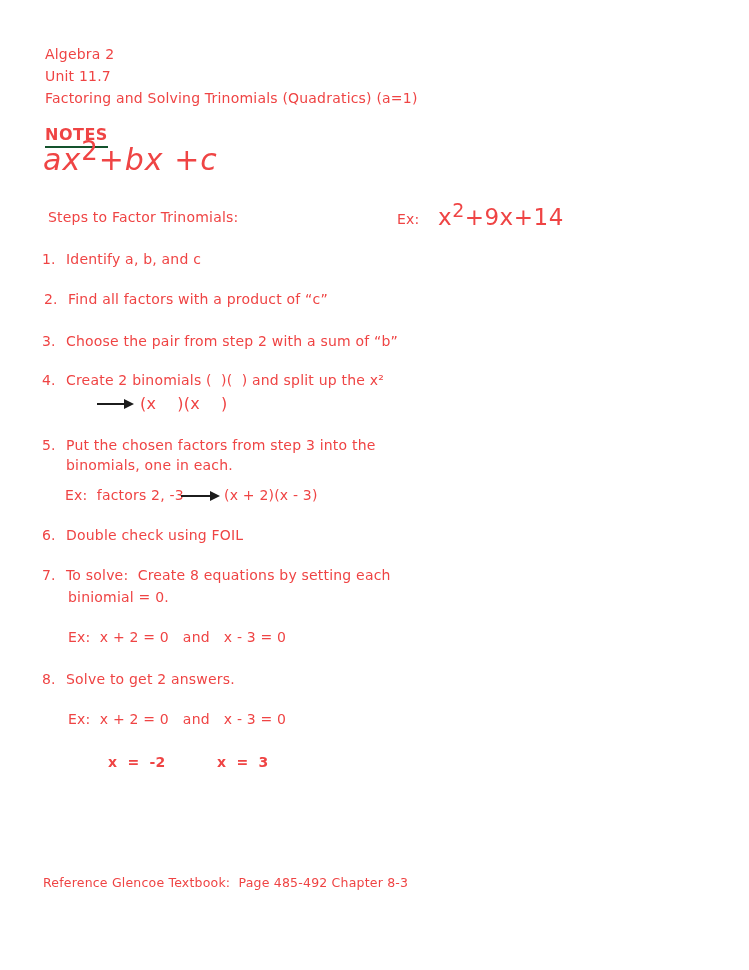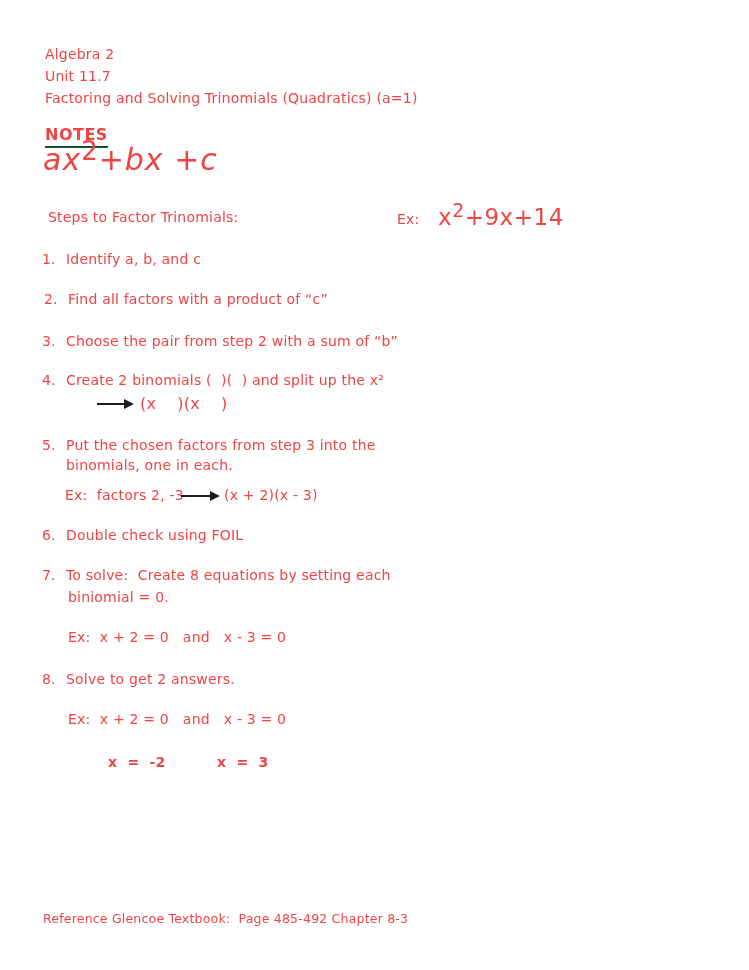--- a/index.html
+++ b/index.html
@@ -98,15 +98,15 @@
 
   <div class="t" style="left:42px; top:567px;"><span class="num">7.</span><span>To solve:  Create 8 equations by setting each</span></div>
   <div class="t" style="left:68px; top:589px;">biniomial = 0.</div>
   <div class="t" style="left:68px; top:629px;">Ex:  x + 2 = 0   and   x - 3 = 0</div>
 
   <div class="t" style="left:42px; top:671px;"><span class="num">8.</span><span>Solve to get 2 answers.</span></div>
   <div class="t" style="left:68px; top:711px;">Ex:  x + 2 = 0   and   x - 3 = 0</div>
   <div class="t bold" style="left:108px; top:754px;">x  =  -2</div>
   <div class="t bold" style="left:217px; top:754px;">x  =  3</div>
 
-  <div class="t small" style="left:43px; top:875px;margin-top:36px;">Reference Glencoe Textbook:  Page 485-492 Chapter 8-3</div>
+  <div class="t small" style="left:43px; top:875px;">Reference Glencoe Textbook:  Page 485-492 Chapter 8-3</div>
 
 </div>
 
 </body></html>

